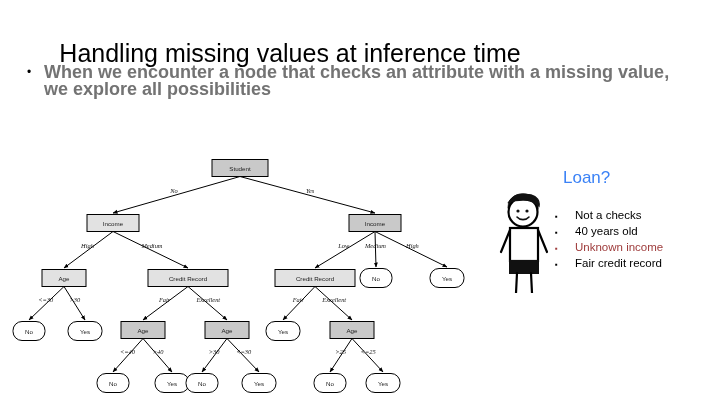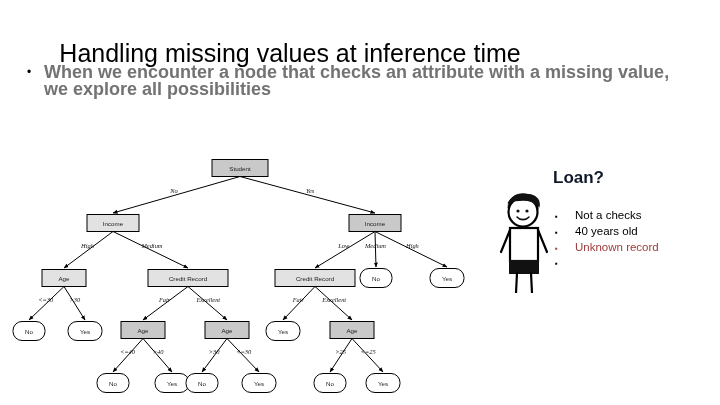--- a/index.html
+++ b/index.html
@@ -108,25 +108,25 @@
   
   #case-panel {
     position: absolute;
     left: 497px;
     top: 168px;
     width: 215px;
     height: 125px;
   }
   #case-heading {
     position: absolute;
-    left: 56px;
+    left: 66px;
     top: 0px;
     font-size: 17px;
-    font-weight: bold;
-    color: #0f172a;
+    font-weight: normal;
+    color: #3b82f6;
     line-height: 20px;
   }
   #case-list {
     position: absolute;
     left: 58px;
     top: 40px;
     width: 157px;
     margin: 0;
     padding: 0;
     list-style: none;
@@ -323,21 +323,22 @@
         <li>
           <span class="mk">▪</span>
           <span>Not a checks</span>
         </li>
         <li>
           <span class="mk">▪</span>
           <span>40 years old</span>
         </li>
         <li class="highlight">
           <span class="mk">▪</span>
-          <span>Unknown record</span>
+          <span>Unknown income</span>
         </li>
         <li>
           <span class="mk">▪</span>
+          <span>Fair credit record</span>
         </li>
       </ul>
   </div>
 
 </div>
 
 </body></html>

